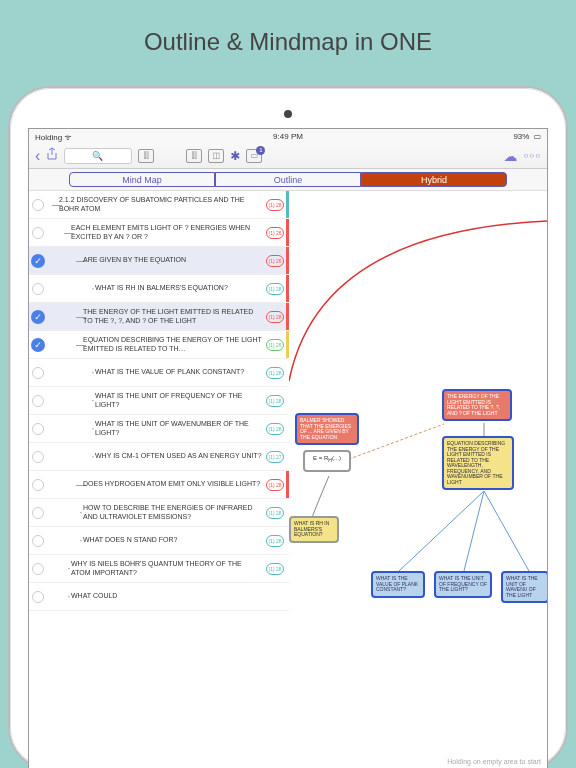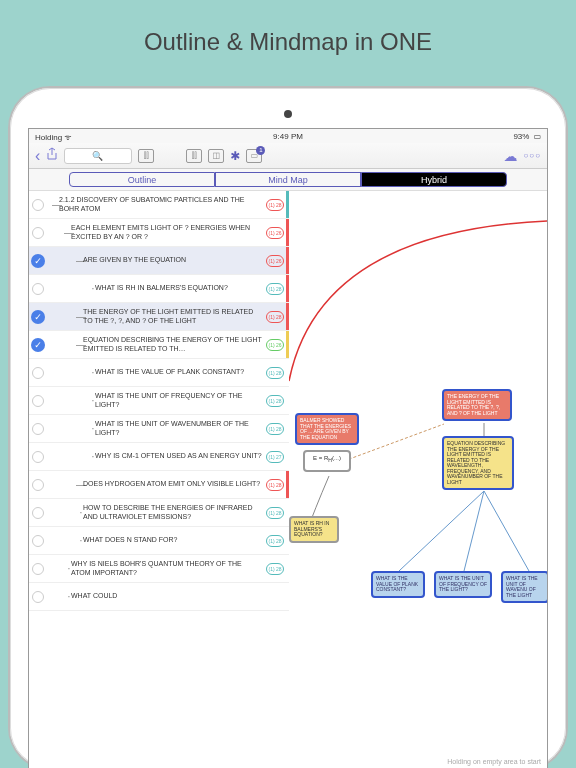--- a/index.html
+++ b/index.html
@@ -16,21 +16,21 @@
 .tb-back{font-size:16px;color:#7a7ad4}
 .search-box{width:68px;height:16px;background:#fff;border:1px solid #ccc;border-radius:3px;display:flex;align-items:center;justify-content:center;font-size:9px;color:#aaa}
 .tb-icon{width:16px;height:14px;border:1px solid #999;border-radius:2px;display:flex;align-items:center;justify-content:center;font-size:8px;color:#888;cursor:pointer}
 .tb-spacer{flex:1}
 .badge-icon{position:relative}
 .badge-icon::after{content:"1";position:absolute;top:-4px;right:-4px;background:#5b5bb8;color:#fff;font-size:6px;width:9px;height:9px;border-radius:50%;display:flex;align-items:center;justify-content:center}
 .segment{height:22px;display:flex;padding:3px 40px;background:#f7f7f7;border-bottom:1px solid #ddd}
 .seg{flex:1;border:1px solid #5b5bb8;font-size:9px;color:#5b5bb8;display:flex;align-items:center;justify-content:center;cursor:pointer}
 .seg:first-child{border-radius:4px 0 0 4px}
 .seg:last-child{border-radius:0 4px 4px 0}
-.seg.active{background:#000000;color:#fff}
+.seg.active{background:#c2410c;color:#fff}
 .content{display:flex;height:calc(100% - 62px);position:relative}
 .outline{width:260px;overflow:hidden;background:#fff}
 .row{display:flex;align-items:stretch;min-height:28px;border-bottom:1px solid #eee}
 .chk{width:18px;display:flex;align-items:center;justify-content:center}
 .chk-empty{width:12px;height:12px;border:1px solid #ccc;border-radius:50%}
 .chk-on{width:14px;height:14px;background:#4a7fe8;border-radius:50%;display:flex;align-items:center;justify-content:center;color:#fff;font-size:9px}
 .marker{width:10px;display:flex;align-items:center;justify-content:center;font-size:10px;color:#888}
 .row-txt{flex:1;font-size:7px;color:#333;padding:4px 2px;display:flex;align-items:center;line-height:1.2}
 .lv1{padding-left:10px}.lv2{padding-left:22px}.lv3{padding-left:34px}.lv4{padding-left:46px}
 .row.sel{background:#e8ebf5}
@@ -81,22 +81,22 @@
       <span class="tb-icon">⫿⫿</span>
       <span class="tb-icon">◫</span>
       <span class="tb-btn" style="color:#5b5bb8;font-size:12px">✱</span>
       <span class="tb-icon badge-icon">▭</span>
       <span class="tb-spacer"></span>
       <span class="tb-btn">☁</span>
       <span class="tb-btn" style="letter-spacing:1px;font-size:8px">○○○</span>
     </div>
 
     <div class="segment">
+      <div class="seg">Mind Map</div>
       <div class="seg">Outline</div>
-      <div class="seg">Mind Map</div>
       <div class="seg active">Hybrid</div>
     </div>
 
     <div class="content">
       <div class="outline" id="outline">
           <div class="row">
             <div class="chk">
               <span class="chk-empty"></span>
             </div>
             <div class="marker lv1">—</div>

